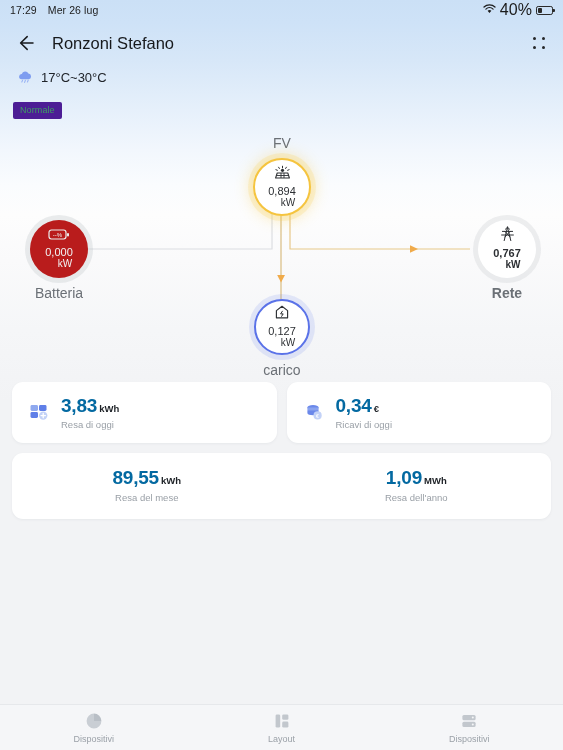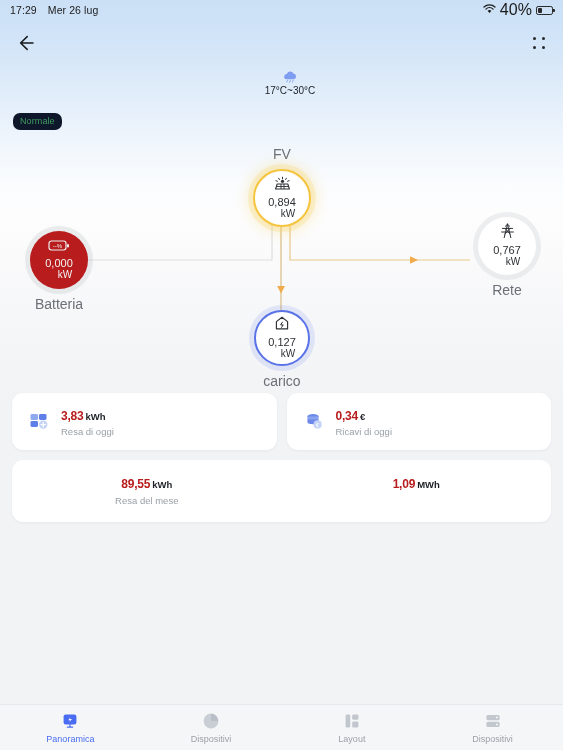--- a/index.html
+++ b/index.html
@@ -51,30 +51,30 @@
   }
   .menu-dots {
     margin-left: auto; width: 20px; height: 20px;
     display: grid; grid-template-columns: 3px 3px; grid-template-rows: 3px 3px;
     gap: 6px; justify-content: center; align-content: center; cursor: pointer;
   }
   .menu-dots i { width: 3px; height: 3px; background: #25272a; border-radius: 50%; display:block; }
 
   
   .weather {
-    display: flex; align-items: center; 
-    padding: 6px 0 0 17px; font-size: 10px; color: #20242a; flex-direction: column;
+    display: flex; align-items: center; gap: 7px;
+    padding: 6px 0 0 17px; font-size: 13px; color: #20242a;
   }
   .weather svg { display:block; }
 
   
   .badge-row { padding: 14px 0 0 13px; }
   .badge {
     display: inline-block; font-size: 9px; color: #3f9c63;
-    background: #0f172a; border-radius: 7px; padding: 3px 7px 3.5px;
+    background: #4c1d95; border-radius: 2px; padding: 3px 7px 3.5px;
     letter-spacing: .1px;
   }
 
   
   .flow { position: relative; height: 255px; margin-top: 6px; }
   .flow svg.lines { position: absolute; inset: 0; width: 563px; height: 255px; }
 
   .node { position: absolute; text-align: center; }
   .circle {
     border-radius: 50%; background: #ffffff;
@@ -94,42 +94,42 @@
     box-shadow: 0 0 0 5px rgba(250,203,70,.18), 0 0 14px 5px rgba(250,203,70,.30);
   }
   
   .node-batt { left: 22px; top: 95px; width: 74px; }
   .node-batt .circle {
     width: 58px; height: 58px; margin: 0 auto; background: #b91c1c;
     box-shadow: 0 0 0 5px rgba(190,194,199,.30);
   }
   .node-batt .val, .node-batt .unit { color: #f2f3f4; }
   
-  .node-grid { left: 470px; top: 81px; width: 74px; }
+  .node-grid { left: 470px; top: 95px; width: 74px; font-weight: bold; }
   .node-grid .circle {
     width: 58px; height: 58px; margin: 0 auto;
     box-shadow: 0 0 0 5px rgba(205,208,212,.34);
   }
   
   .node-load { left: 249px; top: 174px; width: 66px; }
   .node-load .circle {
     width: 56px; height: 56px; margin: 0 auto;
     border: 2px solid #5a72e8;
     box-shadow: 0 0 0 5px rgba(108,130,235,.16);
   }
 
   
   .cards-row { display: flex; gap: 10px; padding: 0 12px; margin-top: 2px; }
   .card {
     background: #ffffff; border-radius: 11px;
     box-shadow: 0 1px 3px rgba(28,40,60,.05);
   }
   .card-small { flex: 1; display: flex; align-items: center; gap: 11px; padding: 13px 16px; }
   .card-icon { width: 22px; height: 22px; flex: none; }
-  .stat-big { font-size: 12px; color: #b91c1c; font-weight: bold; letter-spacing: -.2px; }
+  .stat-big { font-size: 19px; color: #0369a1; font-weight: bold; letter-spacing: -.2px; }
   .stat-unit { font-size: 9.5px; color: #1d2126; font-weight: bold; margin-left: 2px; }
   .stat-sub { font-size: 9.5px; color: #9aa0a7; margin-top: 2px; }
 
   .card-wide {
     margin: 10px 12px 0; display: flex; padding: 14px 0 16px;
   }
   .wide-col { flex: 1; text-align: center; }
   .wide-col .stat-sub { margin-top: 3px; }
 
   
@@ -166,20 +166,21 @@
       </span>
   </span>
 </div>
 
 <div class="appbar">
   <span class="back-arrow">
     <svg width="22" height="22" viewBox="0 0 22 22">
         <path d="M13.2 4.6 6.6 11l6.6 6.4M6.8 11H19" stroke="#17191c" stroke-width="1.5" fill="none" stroke-linecap="round" stroke-linejoin="round"></path>
       </svg>
   </span>
+  <span class="title">Ronzoni Stefano</span>
   <span class="menu-dots">
     <i></i>
       <i></i>
       <i></i>
       <i></i>
   </span>
 </div>
 
 <div class="weather">
   <span>
@@ -306,35 +307,26 @@
   </div>
 </div>
 
 <div class="card card-wide">
   <div class="wide-col">
     <span class="stat-big">89,55</span><span class="stat-unit">kWh</span>
     <div class="stat-sub">Resa del mese</div>
   </div>
   <div class="wide-col">
     <span class="stat-big">1,09</span><span class="stat-unit">MWh</span>
+    <div class="stat-sub">Resa dell'anno</div>
   </div>
 </div>
 
 <div class="bottomnav">
 
-  <div class="navitem active">
-    <span class="navicon">
-      <svg width="18" height="18" viewBox="0 0 18 18">
-        <rect x="2.6" y="2.4" width="12.8" height="10" rx="2.2" fill="#4a6cf0"></rect>
-        <path d="M9.6 4.9 7.2 8.2h2.1L8.3 10.6l2.6-3.5H8.8z" fill="#ffffff"></path>
-        <path d="M9 12.4v2.6M6.4 15.2h5.2" stroke="#4a6cf0" stroke-width="1.2" stroke-linecap="round"></path>
-      </svg>
-    </span>
-    <span class="nav-label">Panoramica</span>
-  </div>
 
   <div class="navitem">
     <span class="navicon">
       <svg width="18" height="18" viewBox="0 0 18 18">
         <path d="M9 9V1.6A7.4 7.4 0 0 1 16.4 9z" fill="#b9bfc6"></path>
         <path d="M9 9 16.4 9A7.4 7.4 0 1 1 9 1.6z" fill="#c9ced4"></path>
       </svg>
     </span>
     <span class="nav-label">Dispositivi</span>
   </div>

